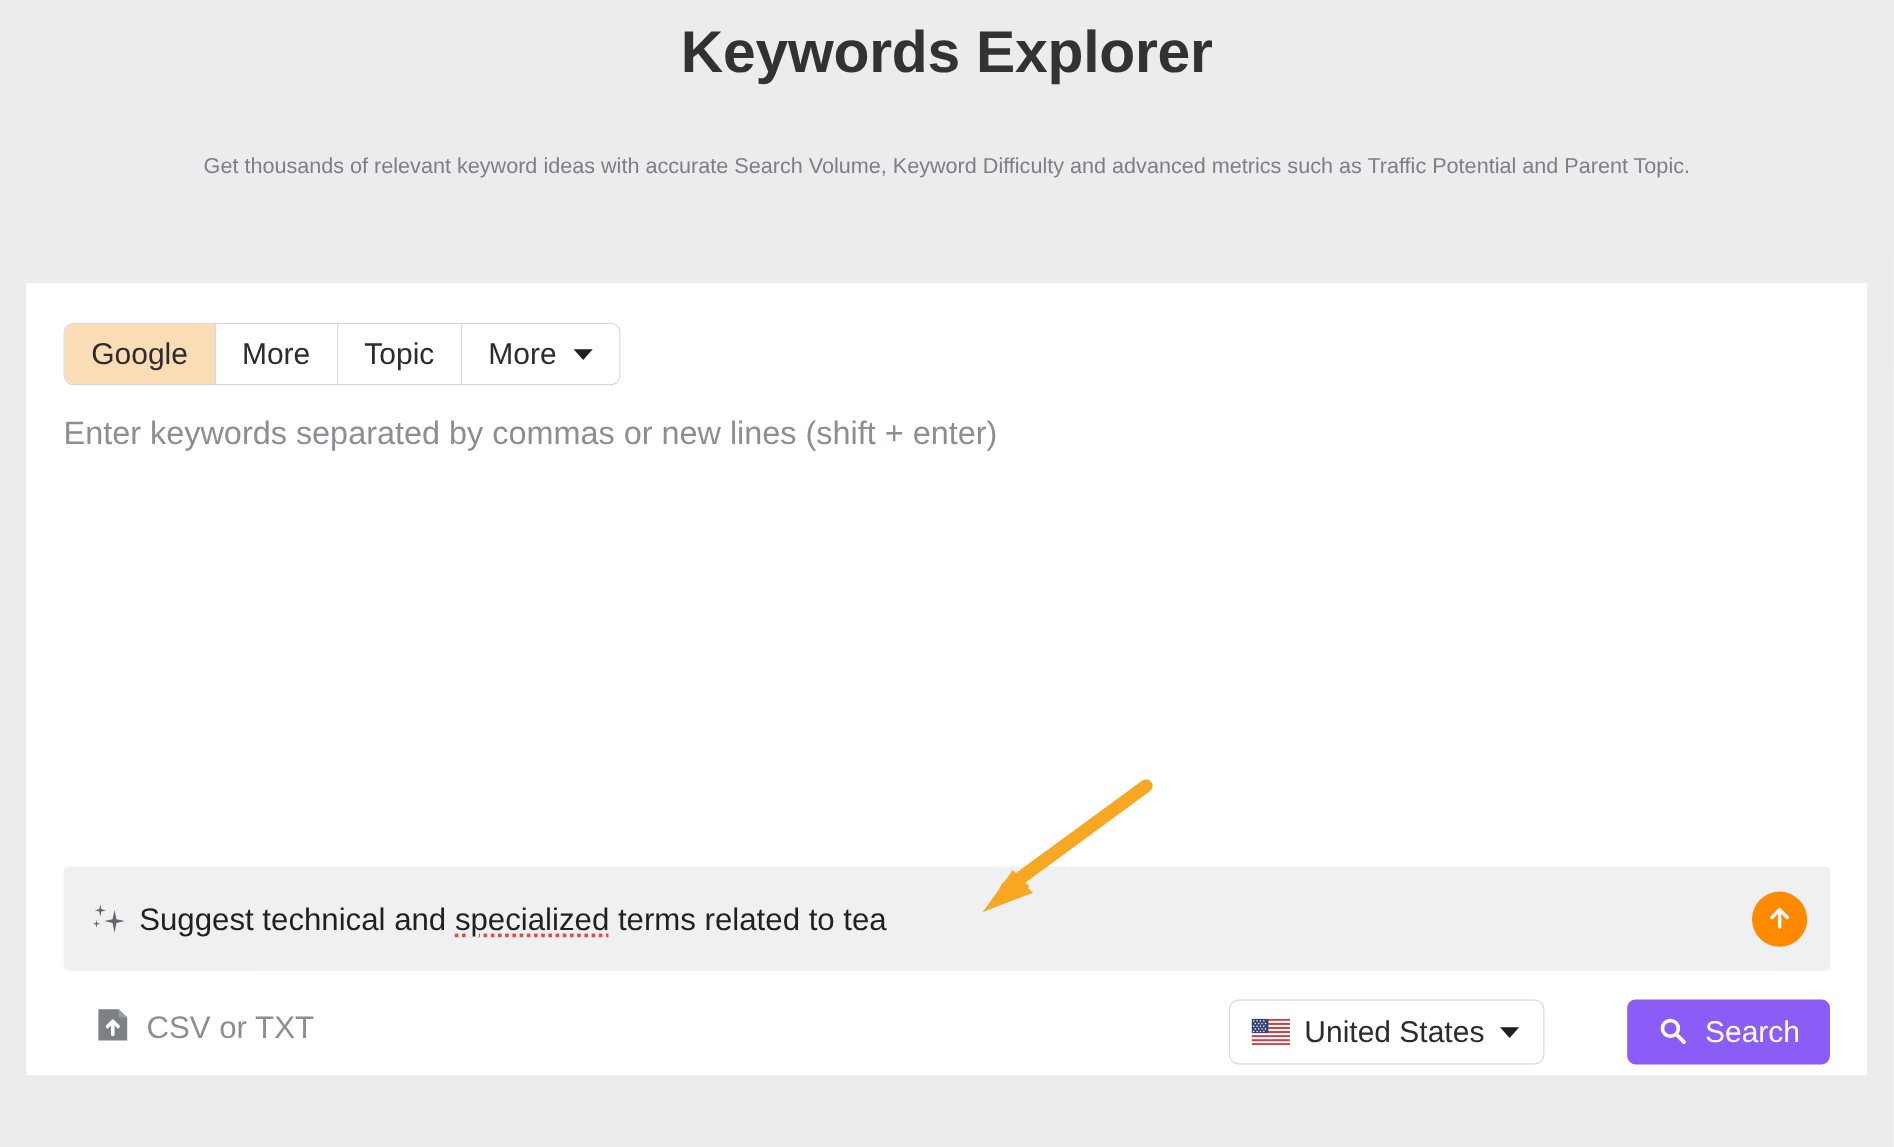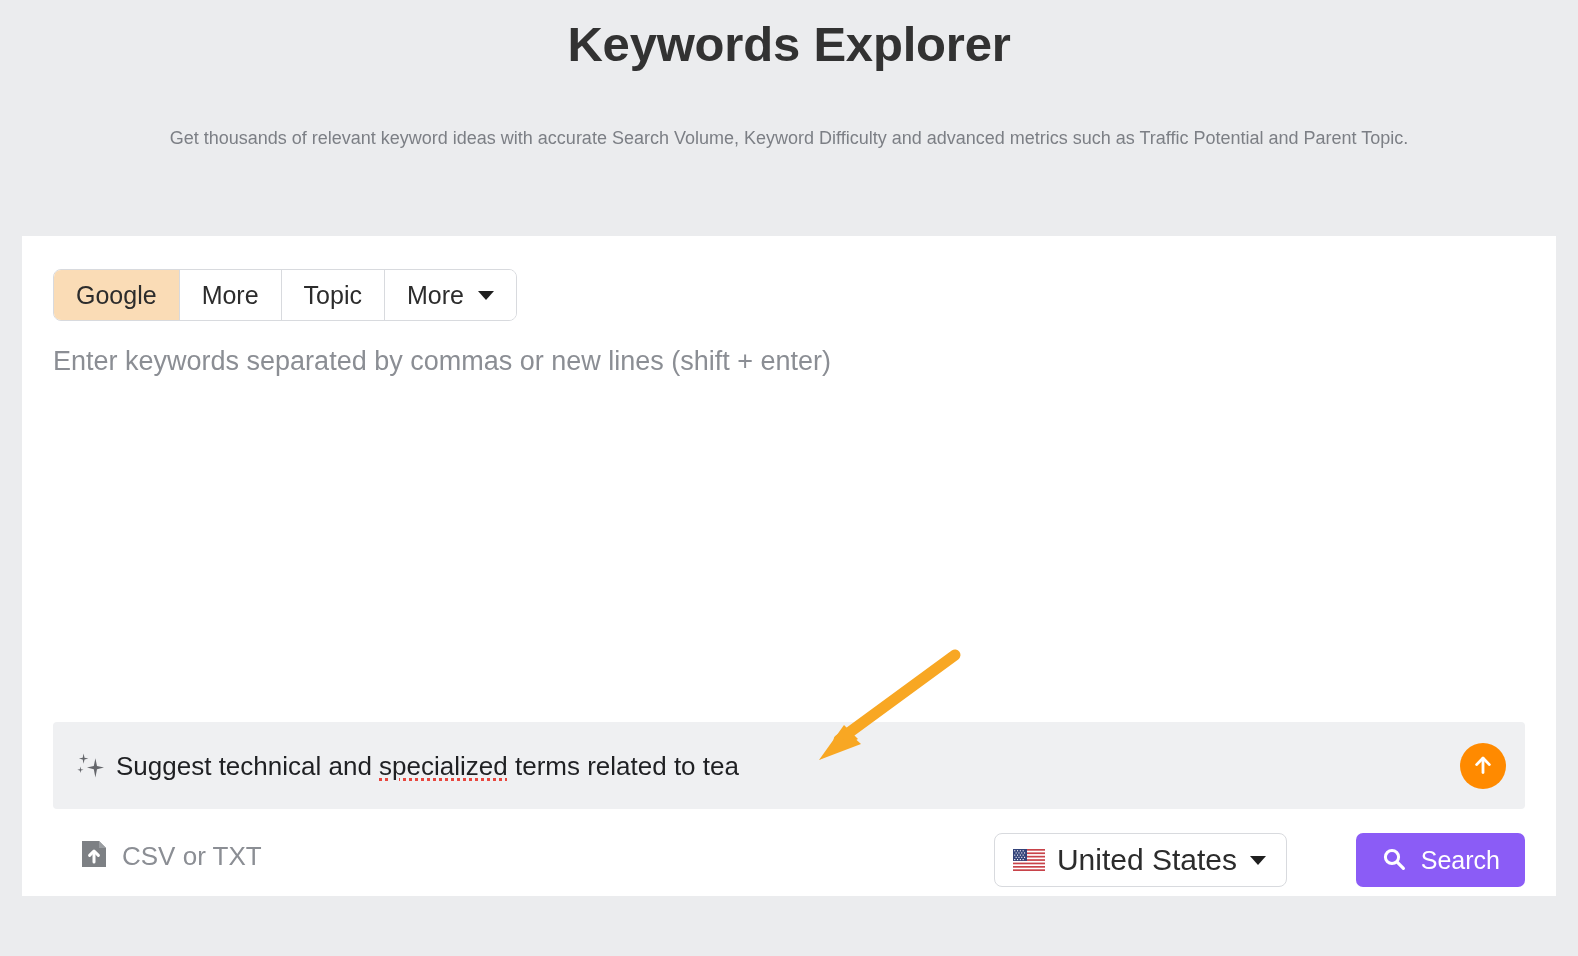--- a/index.html
+++ b/index.html
@@ -201,21 +201,21 @@
     cursor: pointer;
   }
   .country-flag {
     width: 32px;
     height: 22px;
     margin-right: 12px;
     flex: none;
     border-radius: 1px;
   }
   .country-name {
-    font-size: 30px;
+    font-size: 25px;
     color: #2c2c2c;
     white-space: nowrap;
   }
   .country .caret {
     display: inline-block;
     margin-left: 13px;
     width: 0;
     height: 0;
     border-left: 8px solid transparent;
     border-right: 8px solid transparent;

